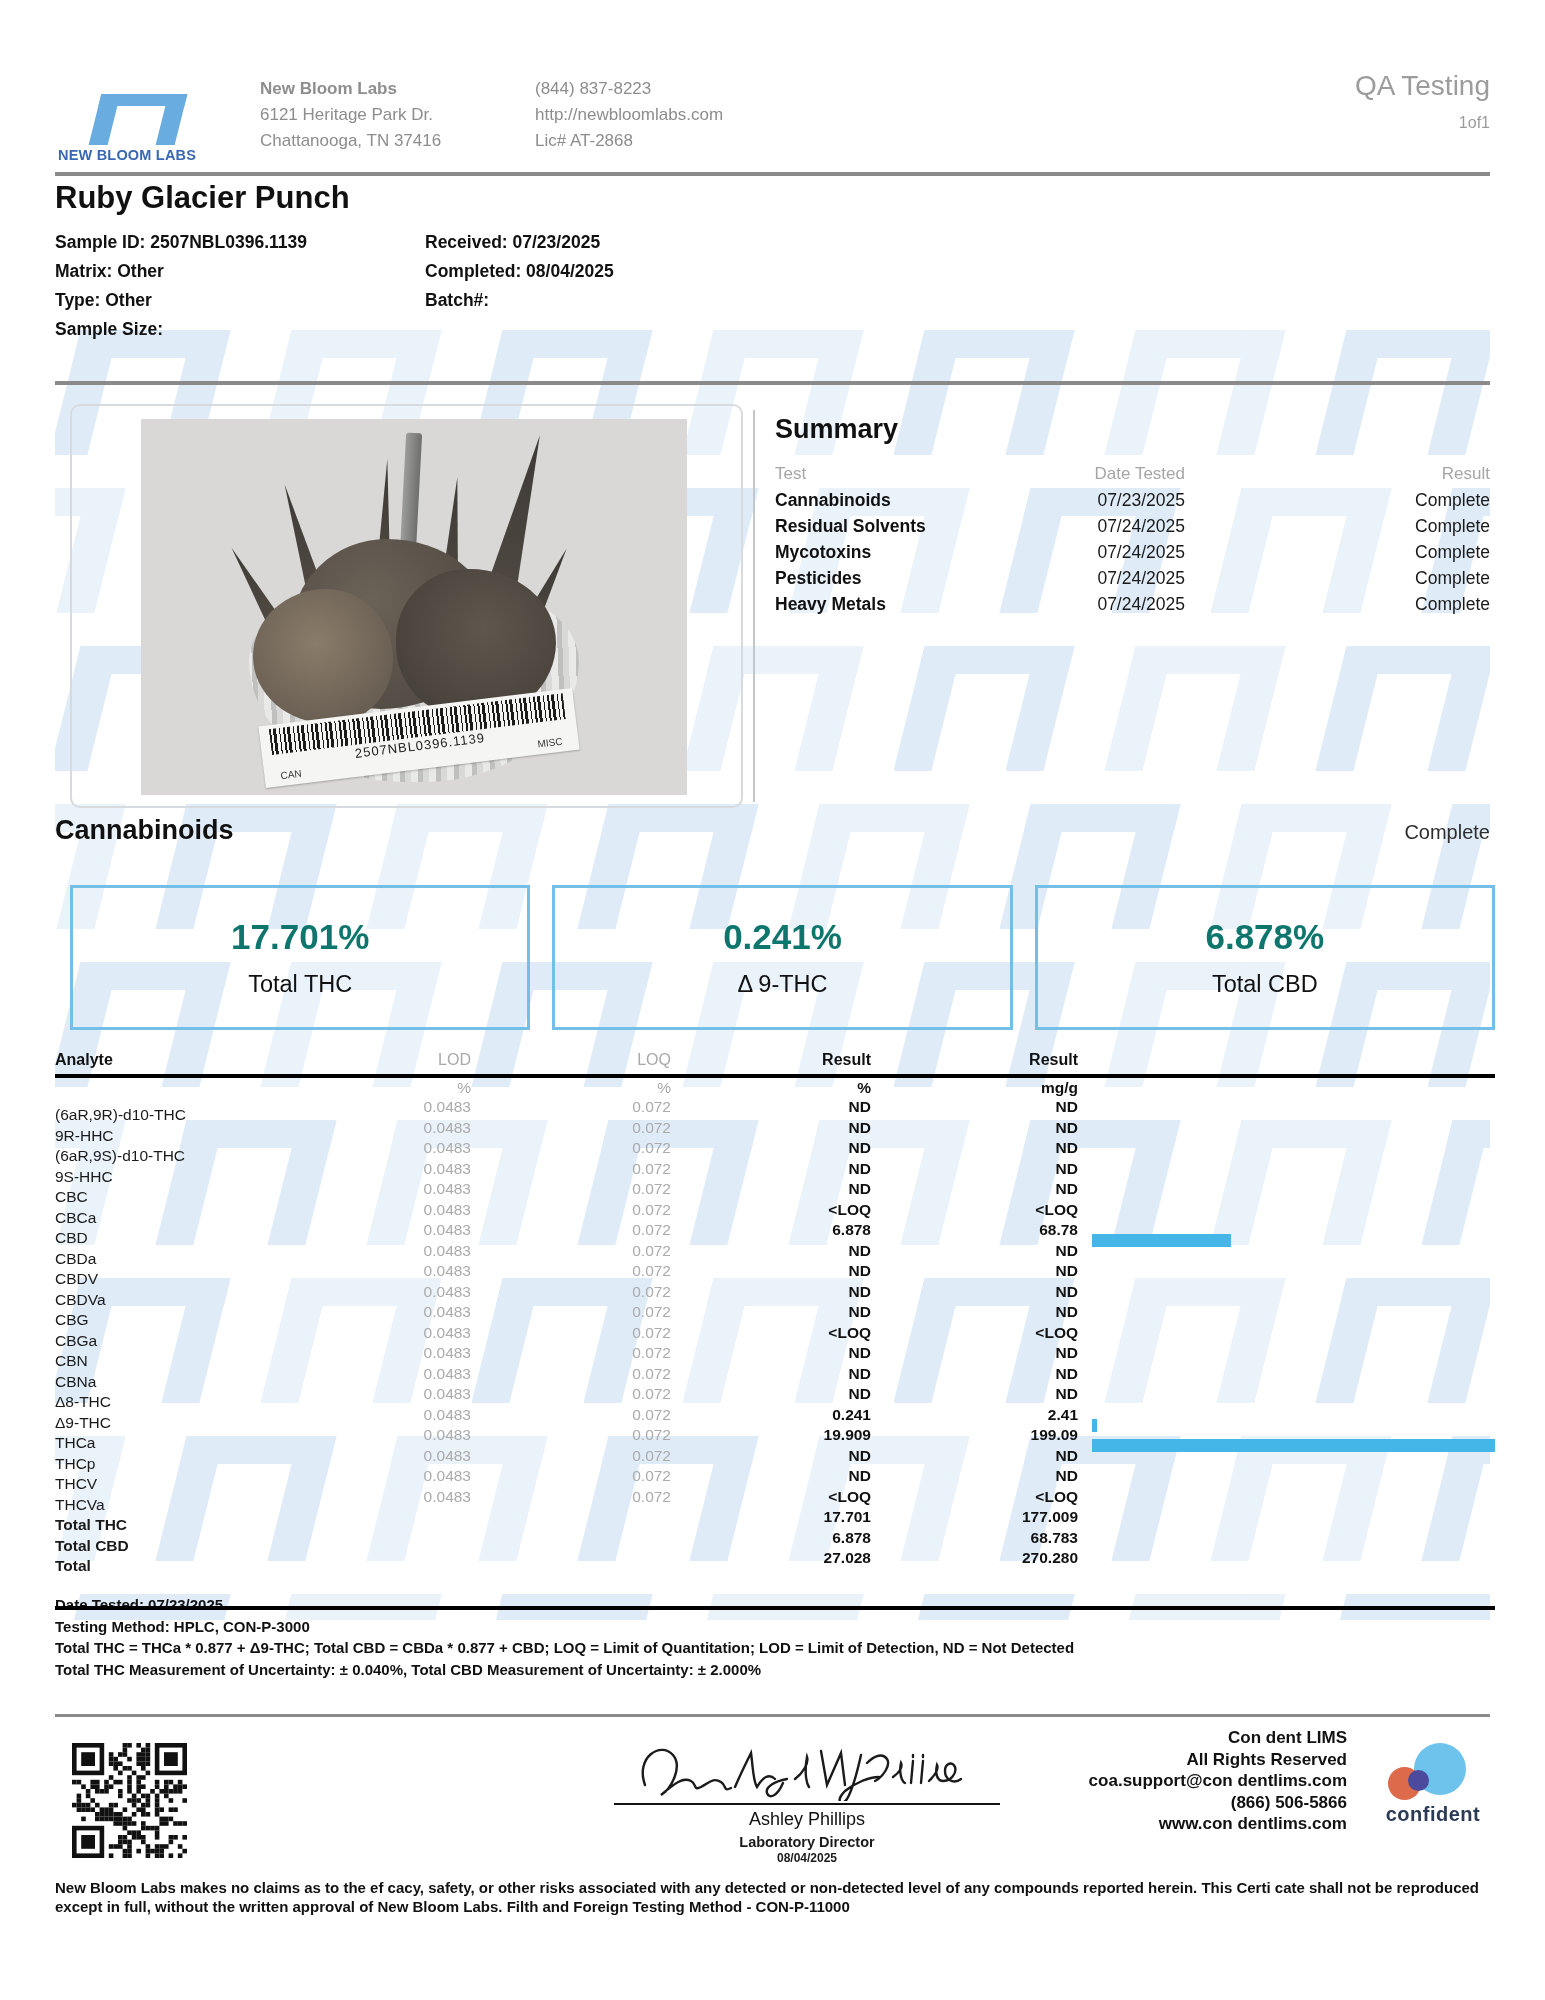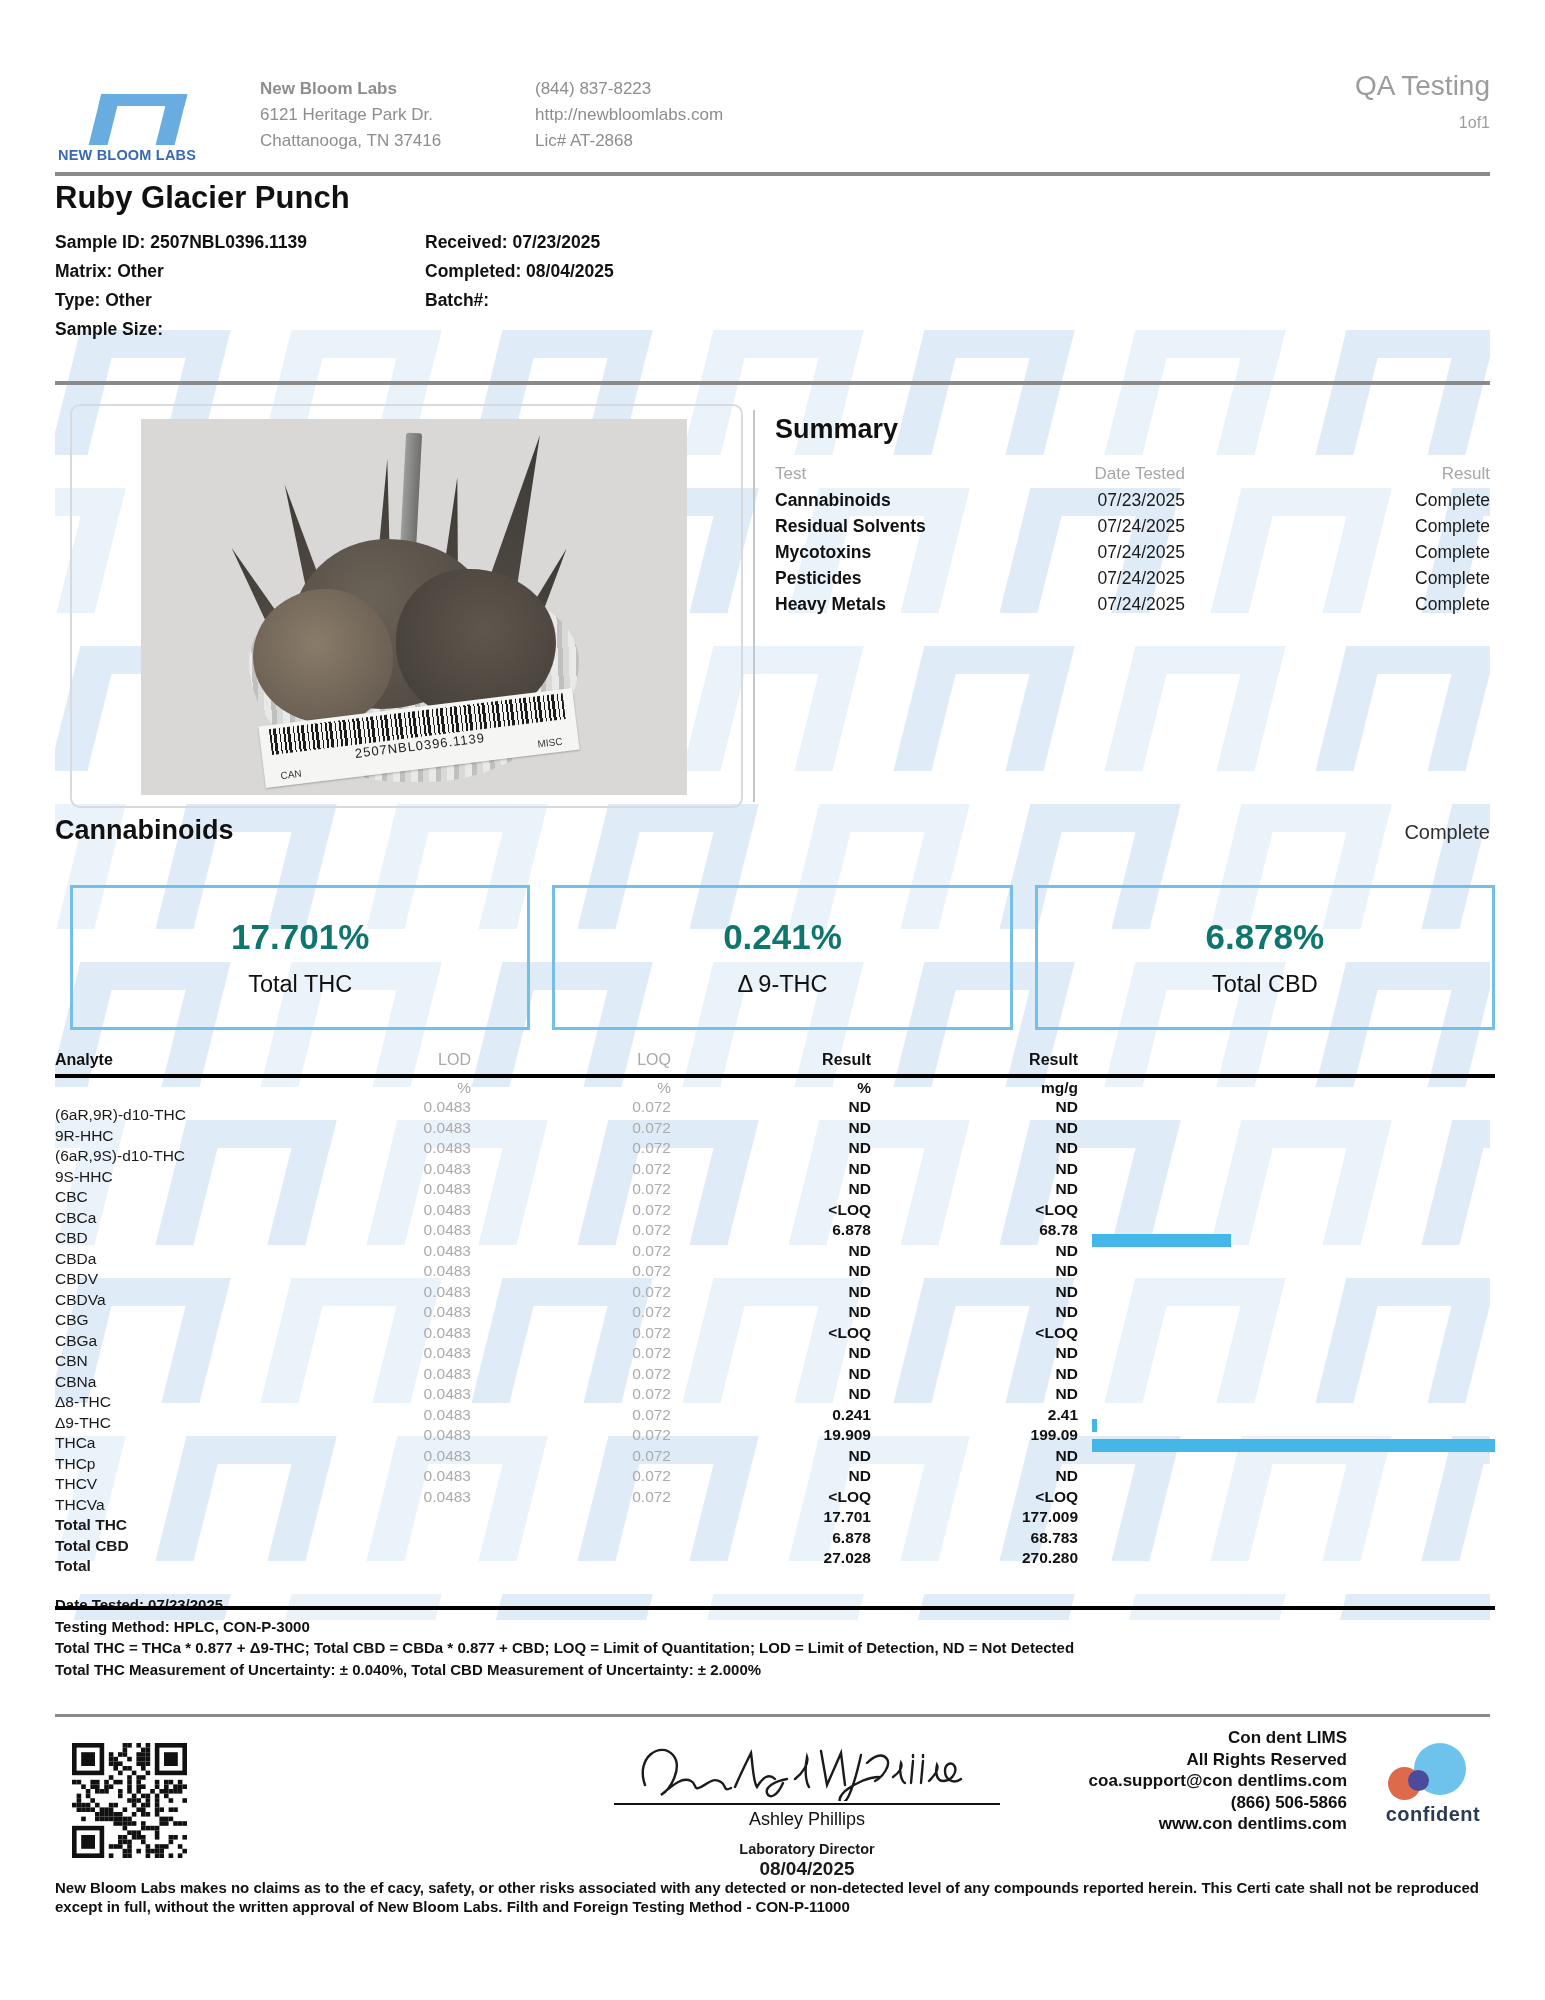--- a/index.html
+++ b/index.html
@@ -98,22 +98,22 @@
 
   .endrule { left:55px; top:1606px; width:1440px; height:4px; background:#000; z-index:4; }
   .notes { left:55px; top:1594px; font-size:15px; font-weight:600; line-height:21.5px; color:#111; z-index:3; }
   .rule3 { left:55px; top:1714px; width:1435px; height:3px; background:#8a8a8a; z-index:2; }
 
   
   .qr { left:72px; top:1743px; width:115px; height:115px; z-index:2; }
   .sig-block { left:614px; top:1733px; width:386px; text-align:center; z-index:2; }
   .sig-line { border-top:2.5px solid #111; margin-top:-2px; }
   .sig-name { font-size:18px; color:#111; margin-top:4px; }
-  .sig-title { font-size:14.5px; font-weight:700; margin-top:11px; }
-  .sig-date { font-size:19px; font-weight:700; margin-top:1px; }
+  .sig-title { font-size:14.5px; font-weight:700; margin-top:4px; }
+  .sig-date { font-size:12px; font-weight:700; margin-top:1px; }
   .lims { right:198px; top:1727px; text-align:right; font-size:17px; font-weight:700; line-height:21.5px; color:#111; z-index:2; }
   .cflogo { left:1378px; top:1743px; width:110px; height:90px; z-index:2; }
   .cf-c { position:absolute; border-radius:50%; }
   .cf-blue { left:36px; top:0; width:52px; height:52px; background:#6ec3ec; }
   .cf-orange { left:10px; top:24px; width:33px; height:33px; background:#dd6a4b; }
   .cf-purple { left:30px; top:27px; width:21px; height:21px; background:#4c4a9c; }
   .cf-word { position:absolute; left:0; top:60px; width:110px; text-align:center; font-size:20px; font-weight:700;
              color:#2b3a55; letter-spacing:0.5px; }
   .disclaimer { left:55px; top:1879px; width:1442px; font-size:15px; font-weight:600; line-height:18.5px; color:#111; z-index:2; }
   .disclaimer p + p { margin-top:5px; }

